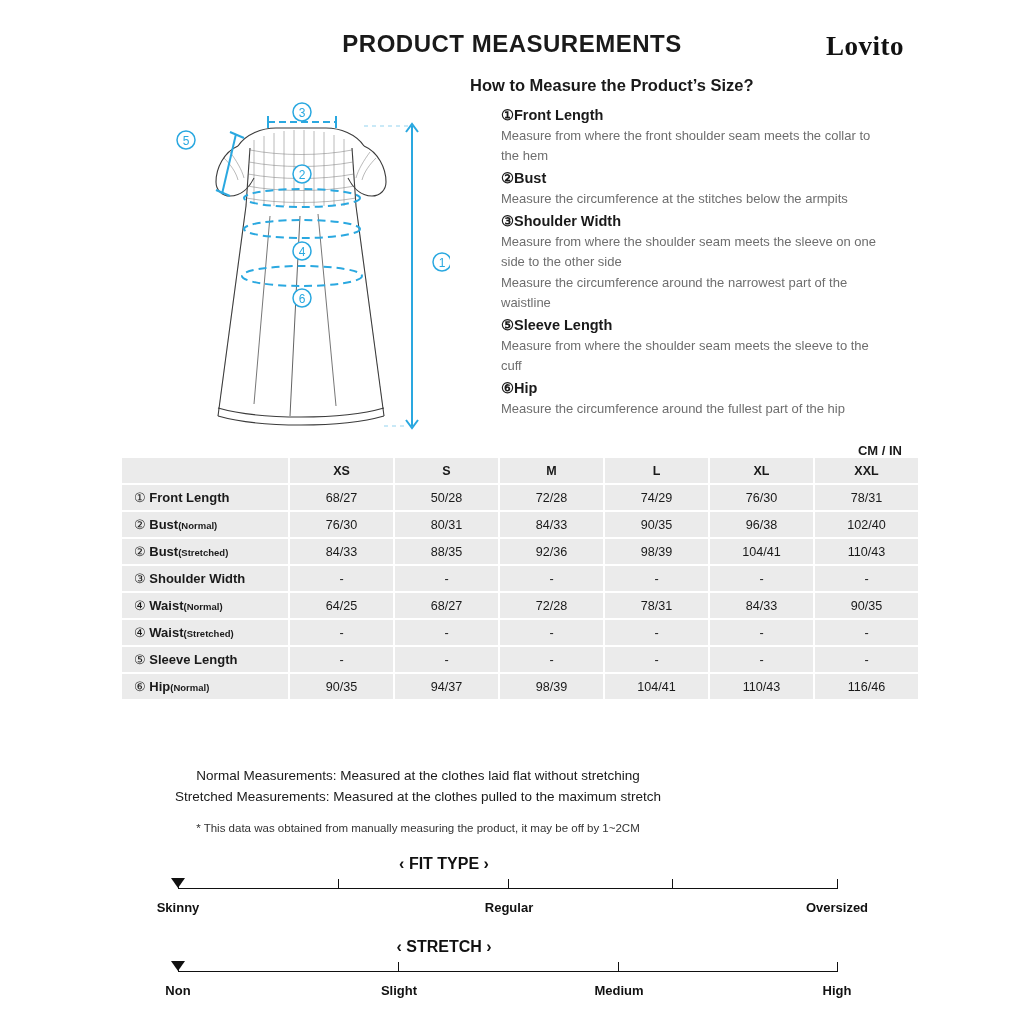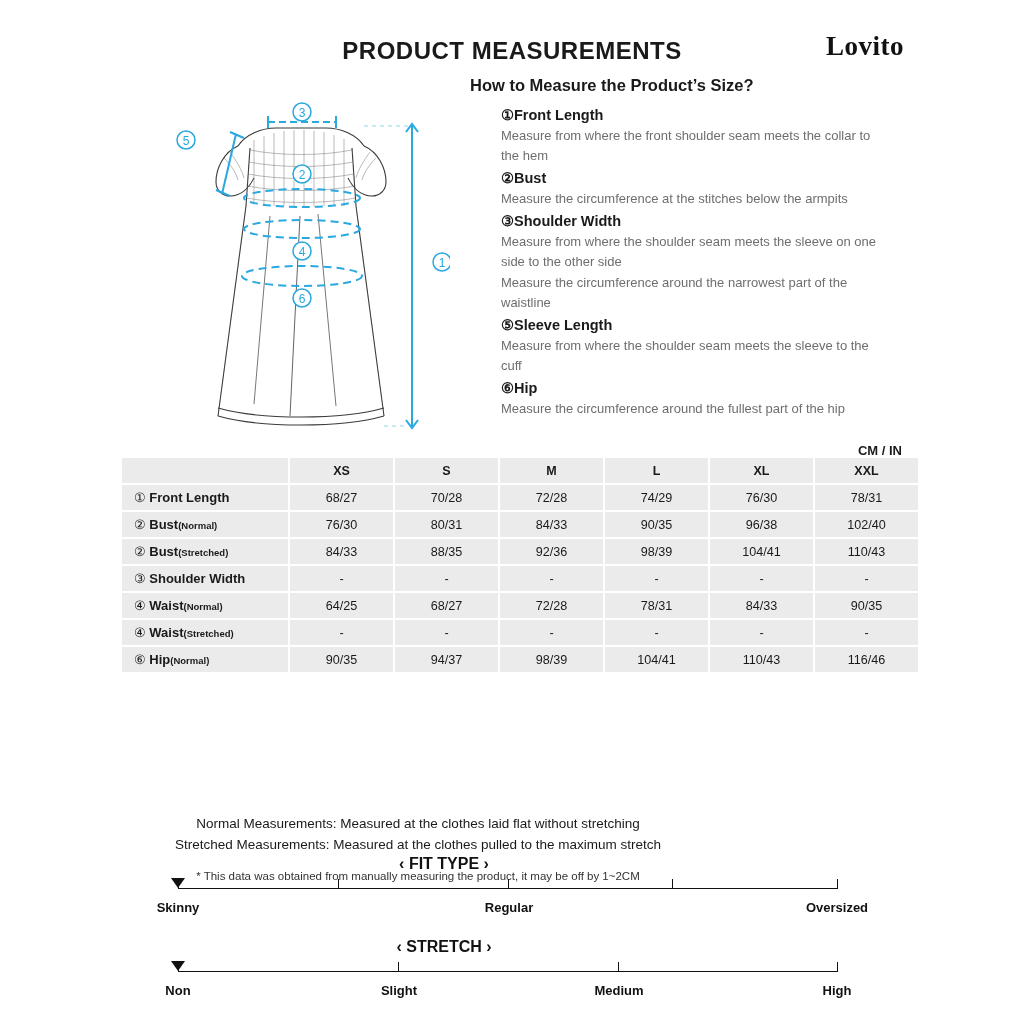--- a/index.html
+++ b/index.html
@@ -18,21 +18,21 @@
   }
 
   
   .header {
     position: absolute;
     top: 30px; left: 0; width: 1024px;
     height: 46px;
   }
   .title {
     position: absolute;
-    left: 0; top: 7px; width: 1024px;
+    left: 0; top: 0; width: 1024px;
     text-align: center;
     font-size: 24px;
     font-weight: bold;
     letter-spacing: 0.5px;
     color: #1a1a1a;
   }
   .brand {
     position: absolute;
     right: 120px; top: 1px;
     font-family: "Liberation Serif", serif;
@@ -116,21 +116,20 @@
     width: 166px;
   }
   .sub { font-size: 9.5px; font-weight: bold; }
   .circnum { font-weight: normal; }
 
   
   .notes {
     position: absolute;
     top: 766px; left: 0; width: 836px;
     text-align: center;
-    margin-top: 48px;
   }
   .note1, .note2 {
     font-size: 13.5px;
     color: #1a1a1a;
     line-height: 1.55;
   }
   .note3 {
     font-size: 11.5px;
     color: #333;
     margin-top: 14px;
@@ -311,21 +310,21 @@
           <th class="sizehdr">M</th>
           <th class="sizehdr">L</th>
           <th class="sizehdr">XL</th>
           <th class="sizehdr">XXL</th>
         </tr>
       </thead>
       <tbody>
         <tr>
           <td class="rowlabel"><span class="circnum">①</span>&nbsp;<span>Front Length</span><span class="sub"></span></td>
           <td>68/27</td>
-          <td>70/28</td>
+          <td>50/28</td>
           <td>72/28</td>
           <td>74/29</td>
           <td>76/30</td>
           <td>78/31</td>
         </tr>
         <tr>
           <td class="rowlabel"><span class="circnum">②</span>&nbsp;<span>Bust</span><span class="sub">(Normal)</span></td>
           <td>76/30</td>
           <td>80/31</td>
           <td>84/33</td>
@@ -355,20 +354,29 @@
           <td class="rowlabel"><span class="circnum">④</span>&nbsp;<span>Waist</span><span class="sub">(Normal)</span></td>
           <td>64/25</td>
           <td>68/27</td>
           <td>72/28</td>
           <td>78/31</td>
           <td>84/33</td>
           <td>90/35</td>
         </tr>
         <tr>
           <td class="rowlabel"><span class="circnum">④</span>&nbsp;<span>Waist</span><span class="sub">(Stretched)</span></td>
+          <td>-</td>
+          <td>-</td>
+          <td>-</td>
+          <td>-</td>
+          <td>-</td>
+          <td>-</td>
+        </tr>
+        <tr>
+          <td class="rowlabel"><span class="circnum">⑤</span>&nbsp;<span>Sleeve Length</span><span class="sub"></span></td>
           <td>-</td>
           <td>-</td>
           <td>-</td>
           <td>-</td>
           <td>-</td>
           <td>-</td>
         </tr>
         <tr>
           <td class="rowlabel"><span class="circnum">⑥</span>&nbsp;<span>Hip</span><span class="sub">(Normal)</span></td>
           <td>90/35</td>

